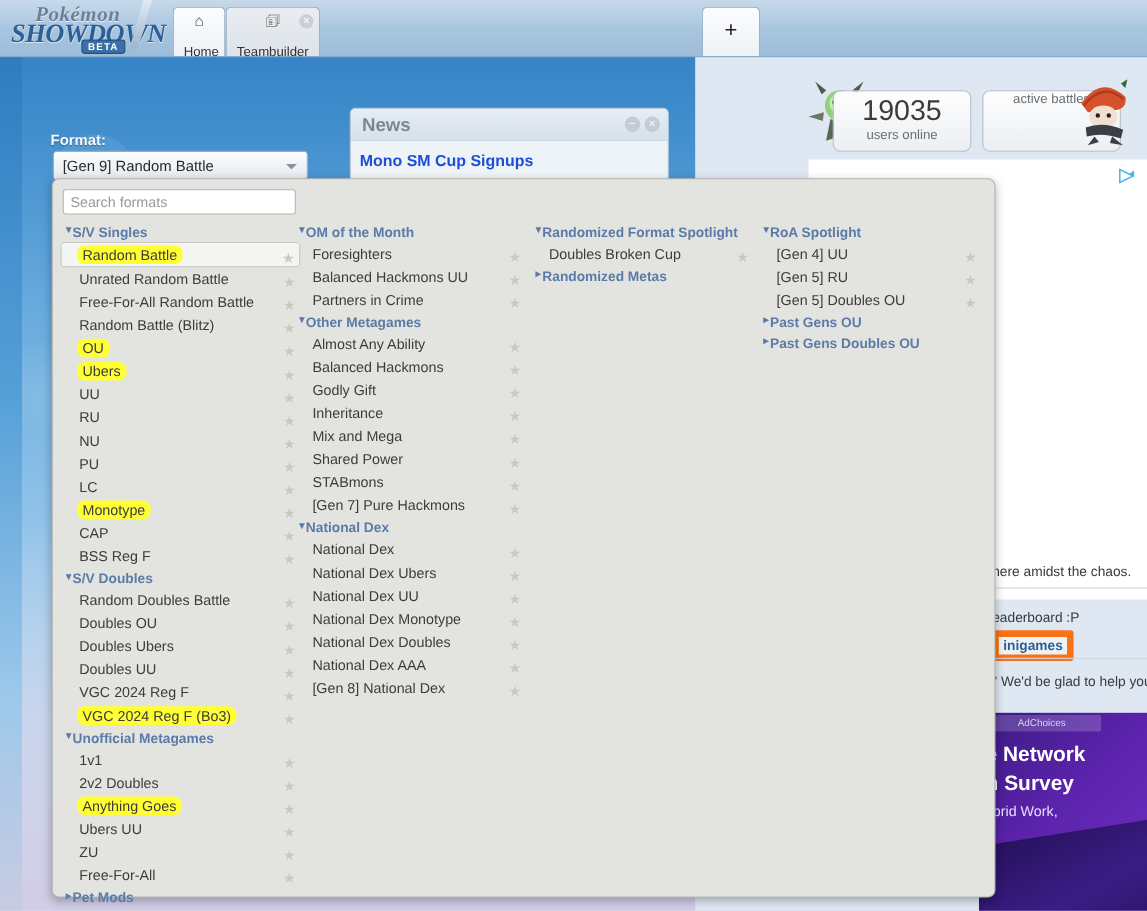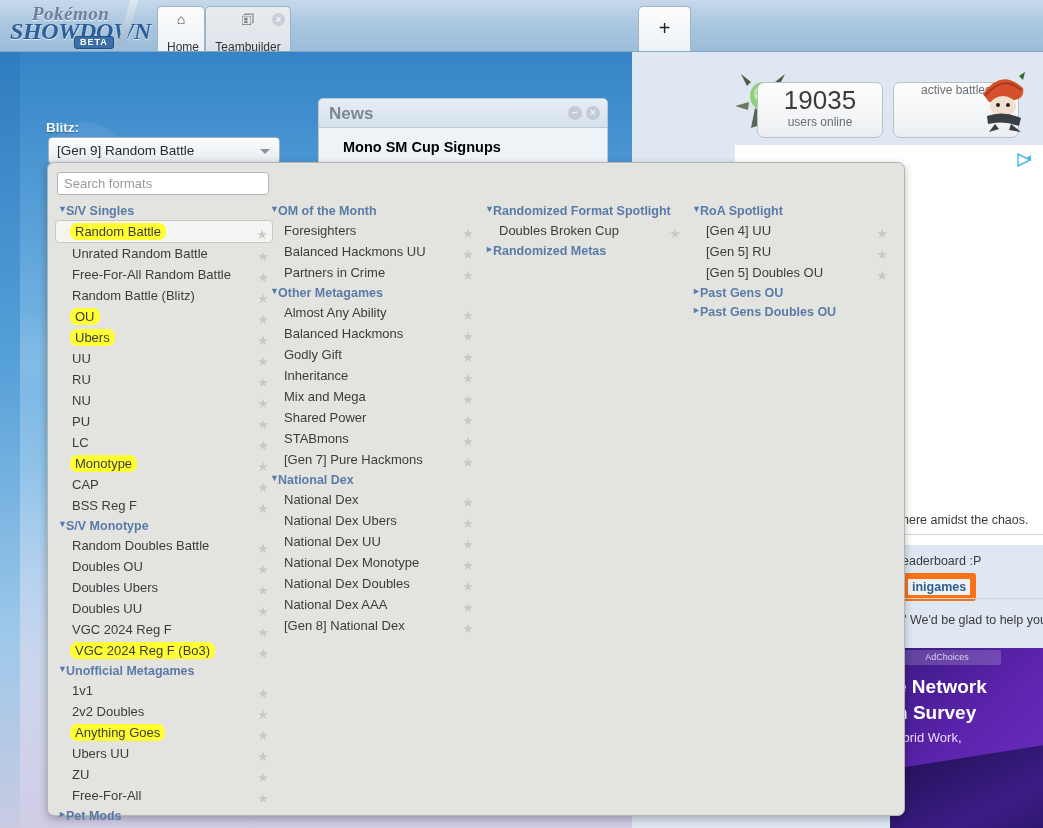--- a/index.html
+++ b/index.html
@@ -193,21 +193,21 @@
     position:absolute; left:10px; top:5px; font-size:17px; font-weight:bold; color:#7c8793;
   }
   .newsbtn{
     position:absolute; top:7px; width:14px; height:14px; border-radius:50%;
     background:#c3ccd5; color:#eef3f8; font-size:10px; font-weight:bold;
     line-height:13px; text-align:center; cursor:pointer;
   }
   #news-min{ right:25px; }
   #news-close{ right:7px; }
   #news-item{
-    position:absolute; left:24px; top:40px; font-size:14.5px; font-weight:bold; color:#000000;
+    position:absolute; left:8px; top:40px; font-size:14.5px; font-weight:bold; color:#1d4ed8;
     cursor:pointer;
   }
 
   
   #format-label{
     position:absolute; left:46px; top:120px;
     font-size:13.5px; font-weight:bold; color:#f6f9fd;
     text-shadow:0 1px 1px rgba(0,0,0,.35);
   }
   #format-select{
@@ -366,21 +366,21 @@
 
 <div id="news">
   <div id="news-head">
     <span id="news-title">News</span>
     <span class="newsbtn" id="news-min">−</span>
     <span class="newsbtn" id="news-close">×</span>
   </div>
   <div id="news-item">Mono SM Cup Signups</div>
 </div>
 
-<div id="format-label">Blitz:</div>
+<div id="format-label">Format:</div>
 <div id="format-select">
   <span id="format-value">[Gen 9] Random Battle</span>
   <span id="format-caret"></span>
 </div>
 
 <div id="dropdown">
   <div id="search-wrap">
     <input id="search-input" type="text" placeholder="Search formats" style="">
   </div>
   <div class="col" id="col1">
@@ -392,21 +392,21 @@
       <div class="opt hl"><span class="txt">OU</span><span class="star">★</span></div>
       <div class="opt hl"><span class="txt">Ubers</span><span class="star">★</span></div>
       <div class="opt"><span class="txt">UU</span><span class="star">★</span></div>
       <div class="opt"><span class="txt">RU</span><span class="star">★</span></div>
       <div class="opt"><span class="txt">NU</span><span class="star">★</span></div>
       <div class="opt"><span class="txt">PU</span><span class="star">★</span></div>
       <div class="opt"><span class="txt">LC</span><span class="star">★</span></div>
       <div class="opt hl"><span class="txt">Monotype</span><span class="star">★</span></div>
       <div class="opt"><span class="txt">CAP</span><span class="star">★</span></div>
       <div class="opt"><span class="txt">BSS Reg F</span><span class="star">★</span></div>
-      <div class="group"><span class="arw">▼</span><span>S/V Monotype</span></div>
+      <div class="group"><span class="arw">▼</span><span>S/V Doubles</span></div>
       <div class="opt"><span class="txt">Random Doubles Battle</span><span class="star">★</span></div>
       <div class="opt"><span class="txt">Doubles OU</span><span class="star">★</span></div>
       <div class="opt"><span class="txt">Doubles Ubers</span><span class="star">★</span></div>
       <div class="opt"><span class="txt">Doubles UU</span><span class="star">★</span></div>
       <div class="opt"><span class="txt">VGC 2024 Reg F</span><span class="star">★</span></div>
       <div class="opt hl"><span class="txt">VGC 2024 Reg F (Bo3)</span><span class="star">★</span></div>
       <div class="group"><span class="arw">▼</span><span>Unofficial Metagames</span></div>
       <div class="opt"><span class="txt">1v1</span><span class="star">★</span></div>
       <div class="opt"><span class="txt">2v2 Doubles</span><span class="star">★</span></div>
       <div class="opt hl"><span class="txt">Anything Goes</span><span class="star">★</span></div>

